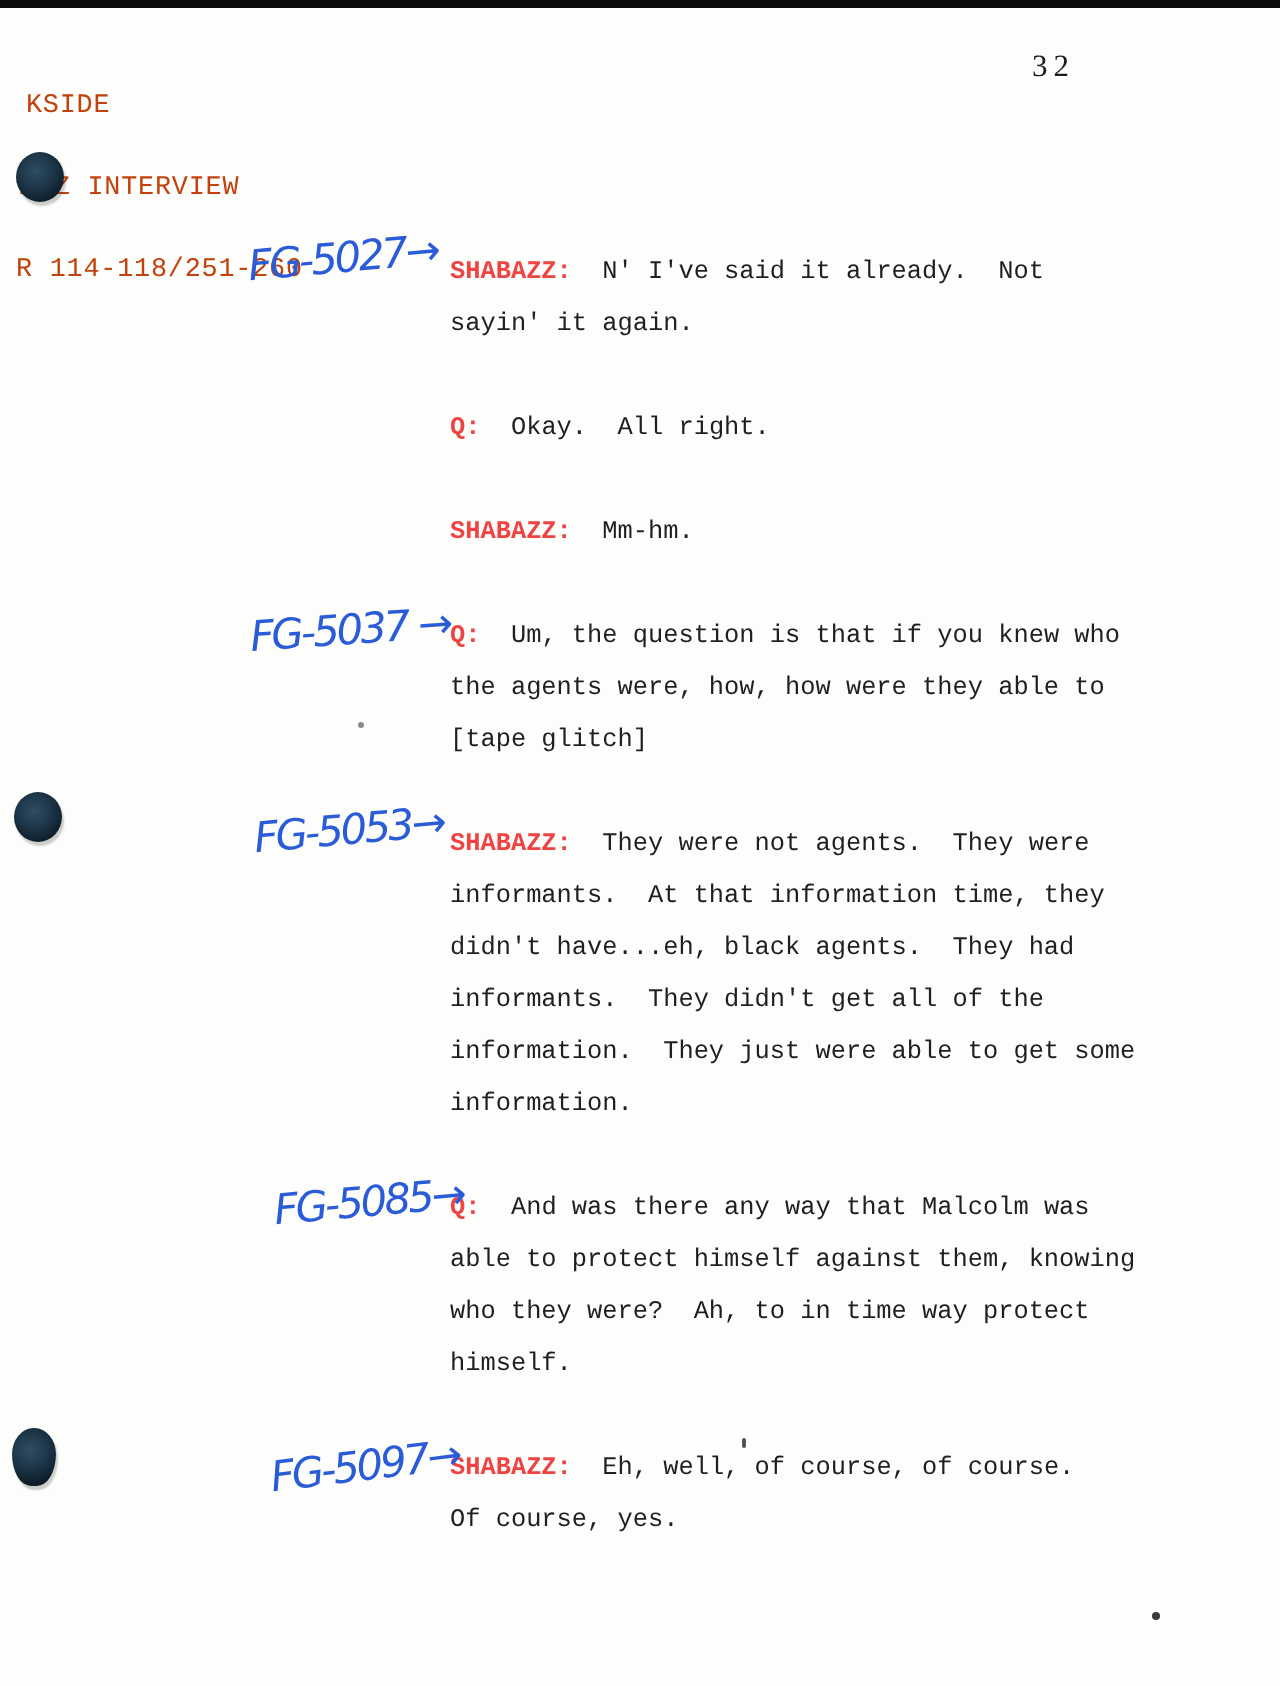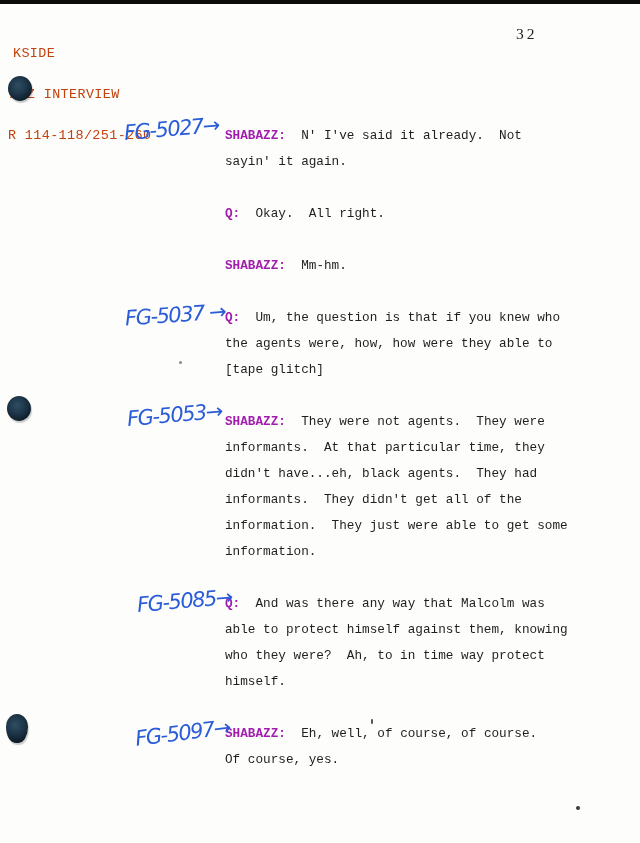--- a/index.html
+++ b/index.html
@@ -46,21 +46,21 @@
   .punch-2 { left: 6px;  top: 714px; width: 22px; height: 29px;
              border-radius: 50% 50% 44% 44% / 46% 46% 56% 56%; }
   .transcript {
     position: absolute; left: 225px; top: 123px;
     width: 360px;
     font-size: 12.7px; line-height: 26px;
     color: #1f1f1f;
   }
   .para + .para { margin-top: 26px; }
   .tline { white-space: pre; }
-  .speaker { font-weight: bold; color: #a21caf; }
+  .speaker { font-weight: bold; color: #ef4444; }
   .annotation {
     position: absolute;
     font-family: "DejaVu Sans", sans-serif;
     font-style: italic;
     font-size: 21px;
     letter-spacing: -1.5px;
     color: #2a5cd8;
     white-space: pre;
   }
   .ann-0 { left: 124px; top: 117px; transform: rotate(-5deg); }
@@ -105,21 +105,21 @@
       <div class="para">
         <div class="tline"><span class="speaker">SHABAZZ:</span>  Mm-hm.</div>
       </div>
       <div class="para">
         <div class="tline"><span class="speaker">Q:</span>  Um, the question is that if you knew who</div>
         <div class="tline">the agents were, how, how were they able to</div>
         <div class="tline">[tape glitch]</div>
       </div>
       <div class="para">
         <div class="tline"><span class="speaker">SHABAZZ:</span>  They were not agents.  They were</div>
-        <div class="tline">informants.  At that particular time, they</div>
+        <div class="tline">informants.  At that information time, they</div>
         <div class="tline">didn't have...eh, black agents.  They had</div>
         <div class="tline">informants.  They didn't get all of the</div>
         <div class="tline">information.  They just were able to get some</div>
         <div class="tline">information.</div>
       </div>
       <div class="para">
         <div class="tline"><span class="speaker">Q:</span>  And was there any way that Malcolm was</div>
         <div class="tline">able to protect himself against them, knowing</div>
         <div class="tline">who they were?  Ah, to in time way protect</div>
         <div class="tline">himself.</div>

